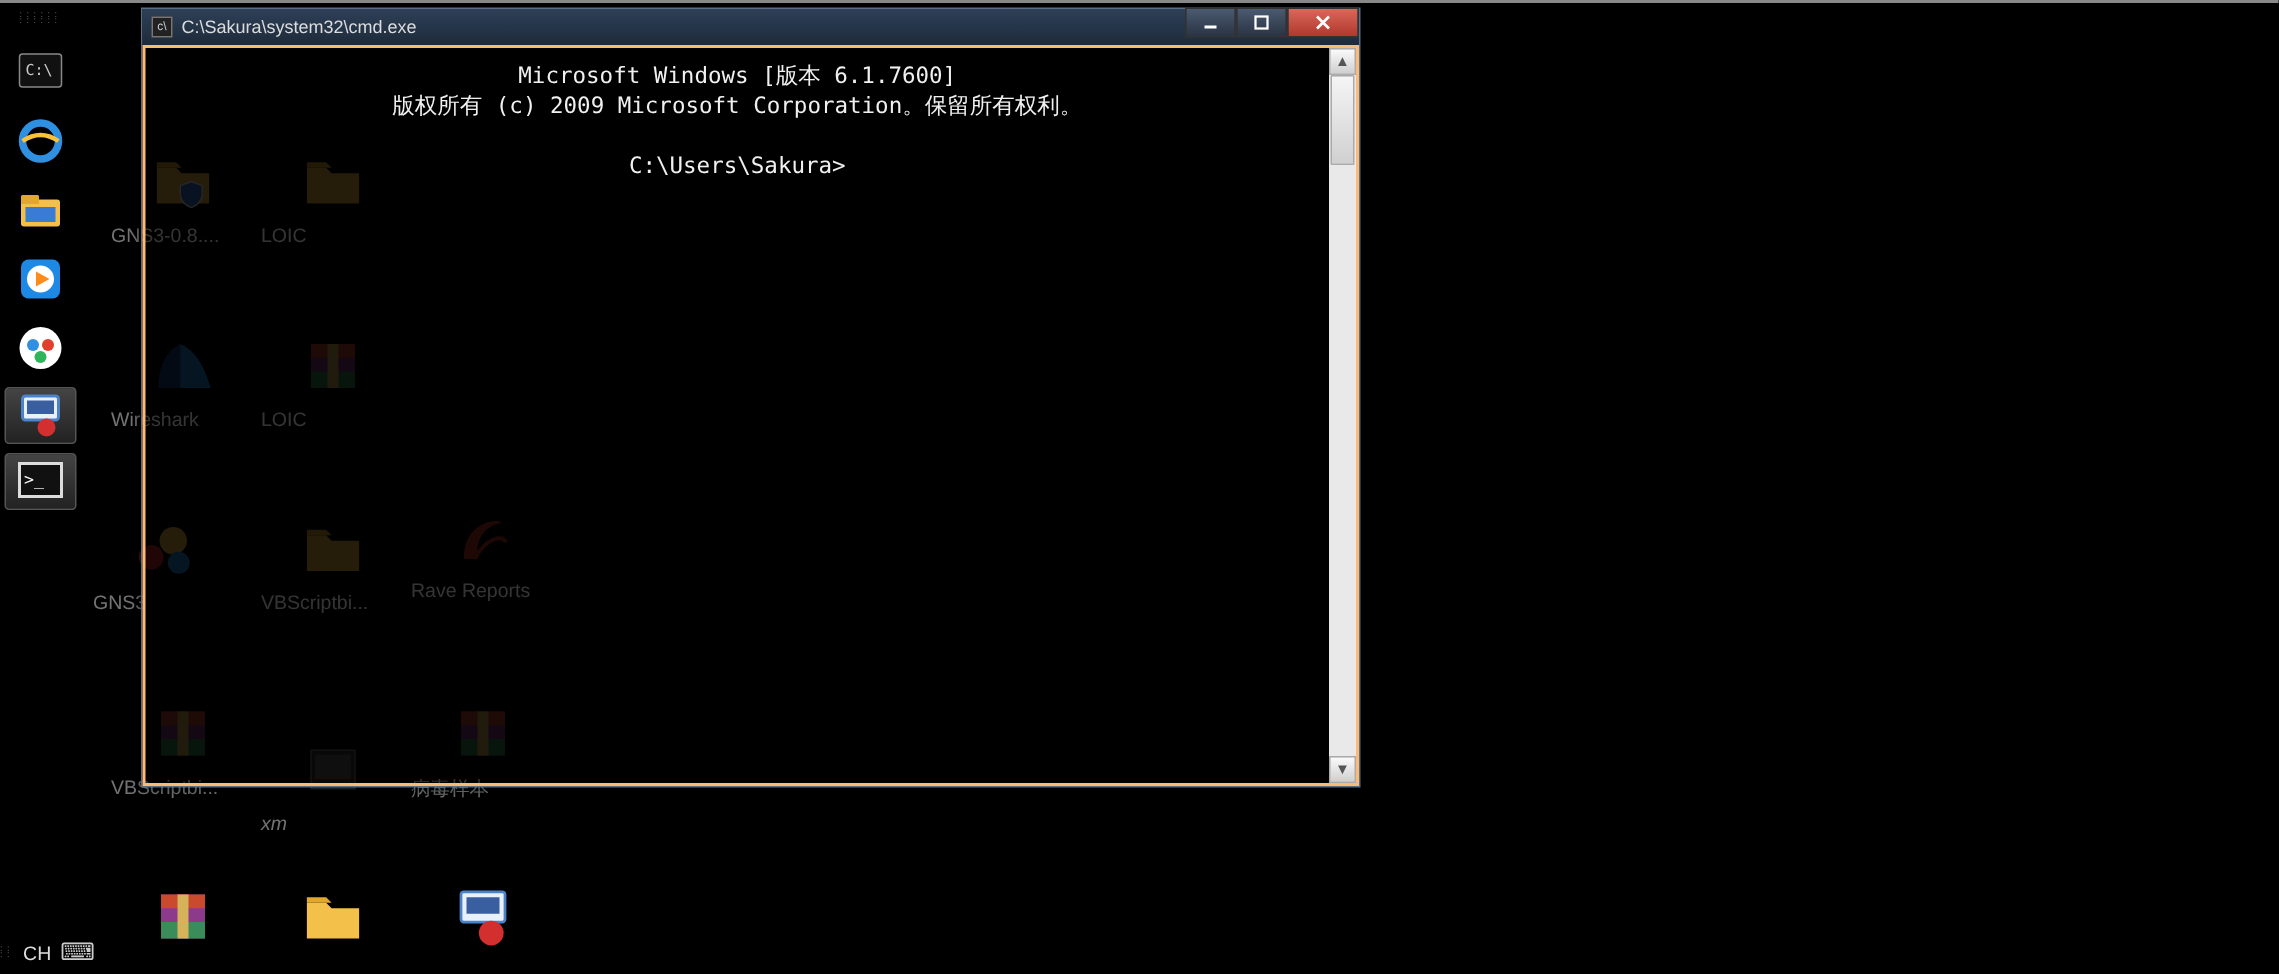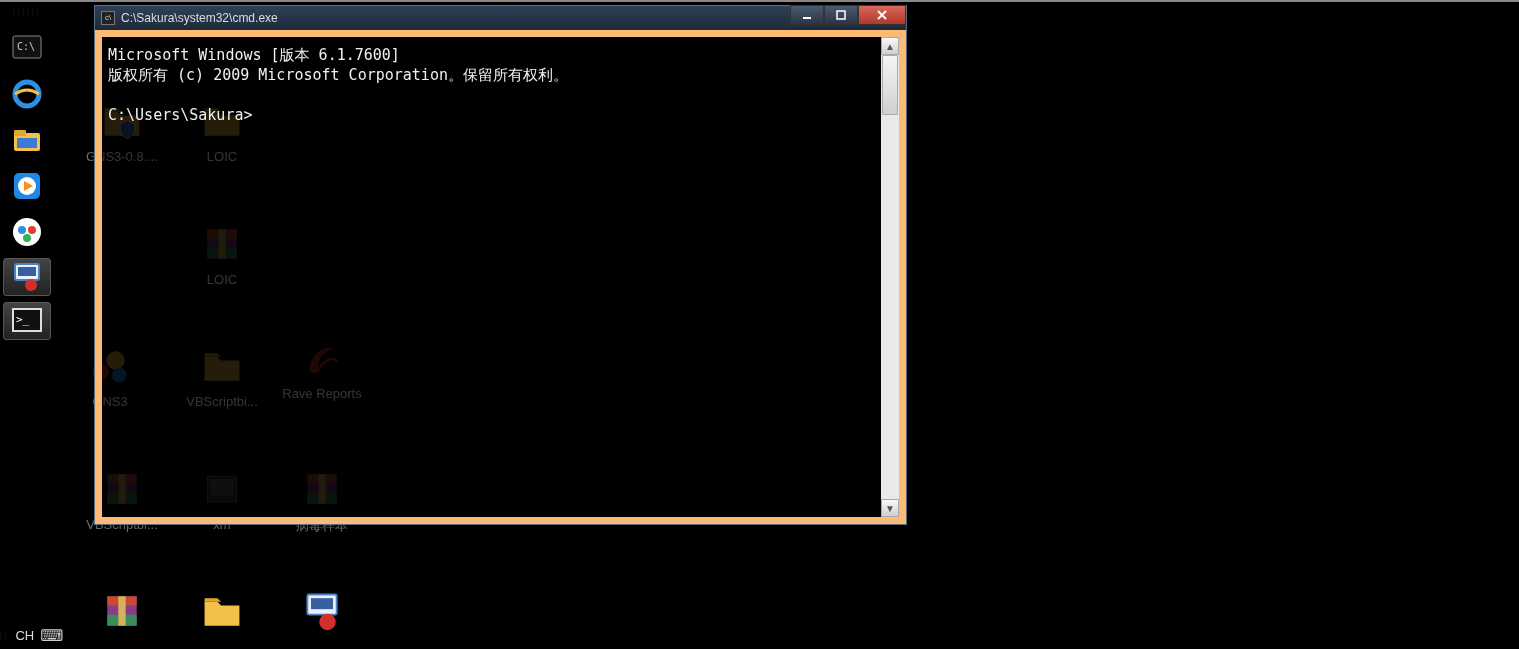--- a/index.html
+++ b/index.html
@@ -67,21 +67,21 @@
   .desktop {
     position: absolute;
     left: 54px;
     top: 0;
     width: 1465px;
     height: 649px;
   }
   .dicon {
     position: absolute;
     width: 96px;
-    text-align: center;
+    text-align: left;
     color: #fff;
     font-size: 13px;
     cursor: pointer;
     text-shadow: 1px 1px 2px #000;
   }
   .dicon .ibox {
     width: 48px;
     height: 48px;
     margin: 0 auto 4px;
     display: flex;
@@ -136,22 +136,23 @@
   }
   .winbtn.close {
     width: 48px;
     background: linear-gradient(#d9685a,#b0382c);
   }
   .winbtn svg { width:12px; height:12px; }
 
   .cmdbody {
     flex: 1;
     background: rgba(0,0,0,0.55);
-    border: 7px solid #fdba74;
-    display: flex;
+    border: 2px solid #fdba74;
+    display: flex;
+    text-align: center;
   }
   .cmdtext {
     flex: 1;
     padding: 8px 6px;
     font-family: "Consolas","SimSun",monospace;
     font-size: 15px;
     color: #f0f0f0;
     white-space: pre;
     line-height: 20px;
   }
@@ -261,20 +262,29 @@
     </div>
     <div class="dicon dim" style="left: 120px; top: 95px;">
       <div class="ibox">
         <svg viewBox="0 0 48 48">
           <path d="M5 14h14l4 4h20v22H5z" fill="#f3c04a"></path>
           <path d="M5 10h14l4 4H5z" fill="#e0a82c"></path>
         </svg>
       </div>
       <div>LOIC</div>
     </div>
+    <div class="dicon dim" style="left: 20px; top: 218px;">
+      <div class="ibox">
+        <svg viewBox="0 0 48 48">
+          <path d="M6 40 C6 14 22 8 22 8 L22 40 Z" fill="#1a4a80"></path>
+          <path d="M22 8 C38 14 44 40 44 40 L22 40 Z" fill="#2f8fe0"></path>
+        </svg>
+      </div>
+      <div>Wireshark</div>
+    </div>
     <div class="dicon dim" style="left: 120px; top: 218px;">
       <div class="ibox">
         <svg viewBox="0 0 48 48">
           <rect x="8" y="8" width="32" height="32" fill="#8c3a8c"></rect>
           <rect x="8" y="8" width="32" height="10" fill="#c94a2c"></rect>
           <rect x="8" y="28" width="32" height="12" fill="#3a8c5a"></rect>
           <rect x="20" y="8" width="8" height="32" fill="#d6b25a"></rect>
         </svg>
       </div>
       <div>LOIC</div>
@@ -311,21 +321,21 @@
       <div class="ibox">
         <svg viewBox="0 0 48 48">
           <rect x="8" y="8" width="32" height="32" fill="#8c3a8c"></rect>
           <rect x="8" y="8" width="32" height="10" fill="#c94a2c"></rect>
           <rect x="8" y="28" width="32" height="12" fill="#3a8c5a"></rect>
           <rect x="20" y="8" width="8" height="32" fill="#d6b25a"></rect>
         </svg>
       </div>
       <div>VBScriptbi...</div>
     </div>
-    <div class="dicon dim" style="left: 120px; top: 463px;">
+    <div class="dicon dim" style="left: 120px; top: 487px; font-style: italic;">
       <div class="ibox">
         <svg viewBox="0 0 48 48">
           <rect x="8" y="10" width="32" height="28" fill="#3a3a3a" stroke="#888"></rect>
           <rect x="11" y="13" width="26" height="18" fill="#666"></rect>
         </svg>
       </div>
       <div>xm</div>
     </div>
     <div class="dicon dim" style="left: 220px; top: 463px;">
       <div class="ibox">

